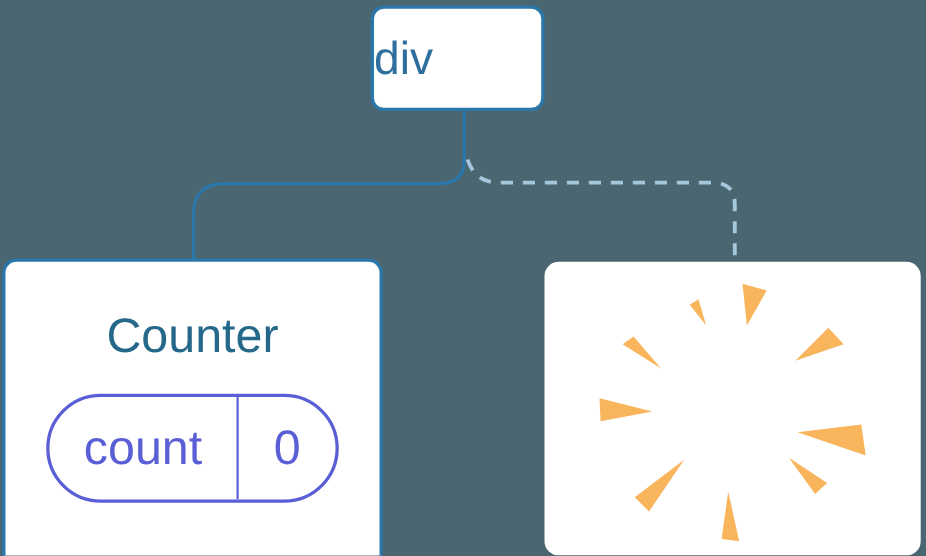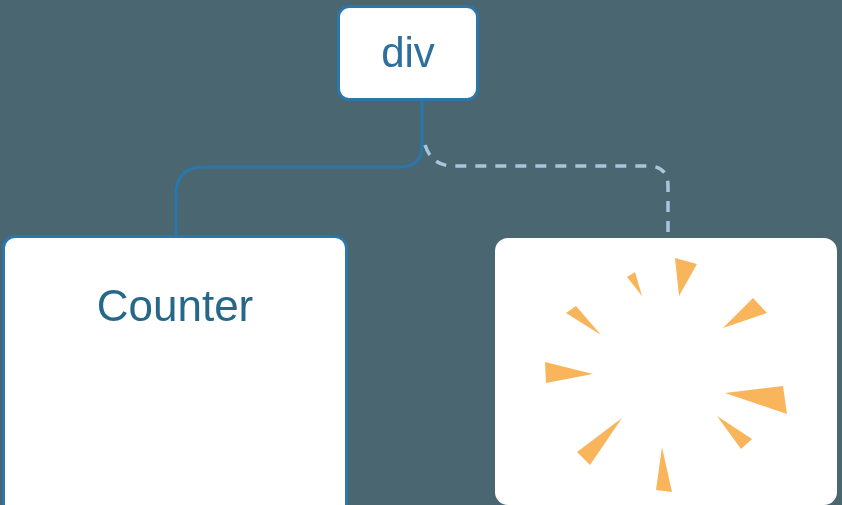--- a/index.html
+++ b/index.html
@@ -9,23 +9,23 @@
   *{margin:0;padding:0;box-sizing:border-box;}
   html,body{width:842px;height:505px;overflow:hidden;}
   body{background:var(--bg);font-family:"Liberation Sans","DejaVu Sans",sans-serif;}
   .stage{position:relative;width:842px;height:505px;}
 
   .connectors{position:absolute;left:0;top:0;width:842px;height:505px;pointer-events:none;}
   .connector-solid{fill:none;stroke:var(--line);stroke-width:3;}
   .connector-dashed{fill:none;stroke:var(--dash);stroke-width:3.5;stroke-dasharray:11 9;}
 
   .root-node{
-    position:absolute;left:337px;top:5px;width:142px;height:96px;
+    position:absolute;left:337px;top:5px;width:158px;height:96px;
     background:var(--card);border:3px solid var(--line);border-radius:12px;
-    display:flex;align-items:center;justify-content:center;
+    display:flex;align-items:center;justify-content:flex-start;
   }
   .root-label{font-size:42px;font-weight:500;color:var(--rootText);}
 
   .component-node{
     position:absolute;left:2px;top:235px;width:346px;height:342px;
     background:var(--card);border:3px solid var(--line);border-radius:13px;
     display:flex;flex-direction:column;align-items:center;
   }
   .component-title{
     margin-top:40px;font-size:44px;line-height:56px;font-weight:500;color:var(--titleText);
@@ -58,20 +58,28 @@
     <path class="connector-solid" d="M 422 101 L 422 146 Q 422 167 399 167 L 204 167 Q 176 167 176 195 L 176 237"></path>
     <path class="connector-dashed" d="M 425 145 Q 432 166 453 166 L 648 166 Q 668 166 668 186 L 668 239"></path>
   </svg>
 
   <div class="root-node">
     <span class="root-label">div</span>
   </div>
 
   <div class="component-node">
     <div class="component-title">Counter</div>
+    <div class="state-pill">
+      <div class="state-name-cell">
+        <span>count</span>
+      </div>
+      <div class="state-value-cell">
+        <span>0</span>
+      </div>
+    </div>
   </div>
 
   <div class="destroyed-node">
     <svg class="poof-svg" viewBox="0 0 342 267" xmlns="http://www.w3.org/2000/svg">
       <polygon class="ray" points="132,39 140,34 147,58"></polygon>
       <polygon class="ray" points="180,20 202,26 184,58"></polygon>
       <polygon class="ray" points="258,60 272,75 228,90"></polygon>
       <polygon class="ray" points="71,75 81,68 106,97"></polygon>
       <polygon class="ray" points="50,124 51,145 98,136"></polygon>
       <polygon class="ray" points="288,148 292,176 230,155"></polygon>

